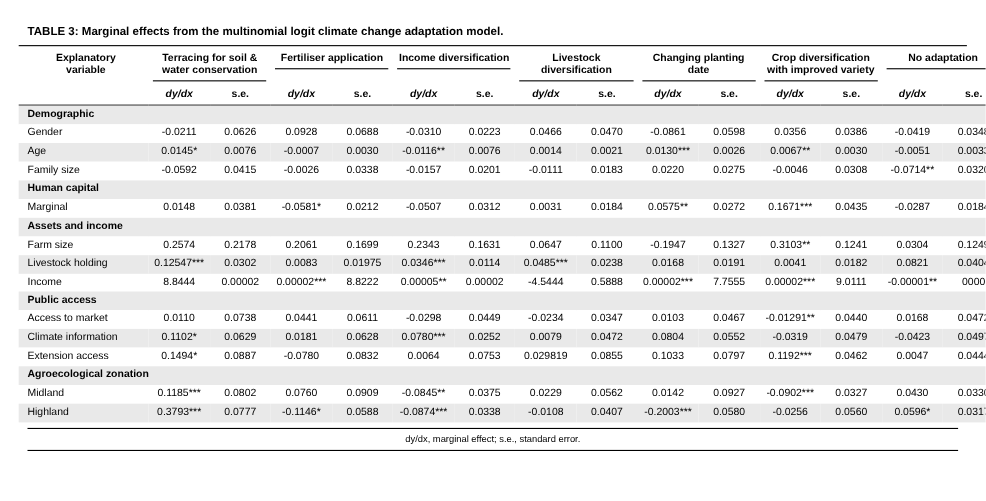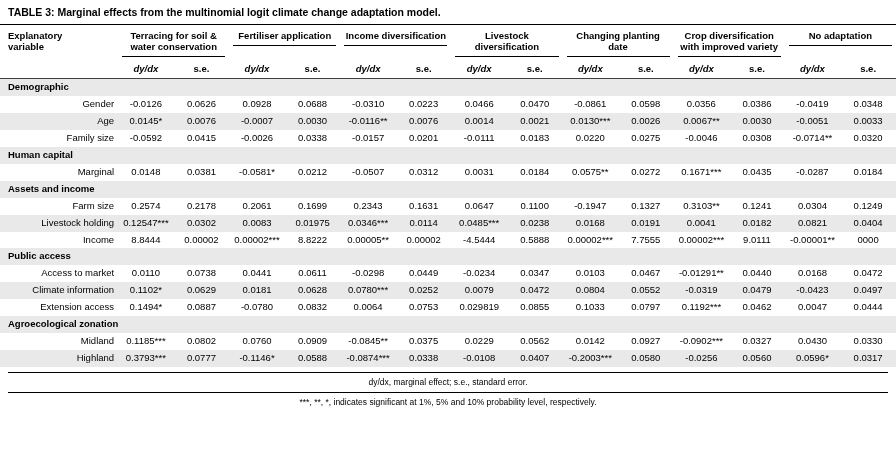--- a/index.html
+++ b/index.html
@@ -12,21 +12,21 @@
     background: #ffffff;
     font-family: "Liberation Sans", sans-serif;
     font-size: 10px;
     color: #000000;
     overflow: hidden;
   }
   .table-wrap {
     width: 896px;
     height: 455px;
     box-sizing: border-box;
-    padding: 0;
+    padding: 17px;
     position: relative;
   }
   .caption {
     font-size: 10.5px;
     font-weight: bold;
     padding: 6px 8px 5px 8px;
     line-height: 1.2;
     border-bottom: 1px solid #000;
   }
   table {
@@ -41,21 +41,21 @@
     font-weight: bold;
     font-size: 9.5px;
     vertical-align: top;
     padding: 4px 4px 3px 4px;
     line-height: 1.18;
   }
   thead tr.grp th {
     padding-top: 5px;
   }
   thead tr.grp th.expl-head {
-    text-align: left;
+    text-align: center;
     padding-left: 8px;
   }
   thead tr.sub th {
     text-align: center;
     font-style: italic;
     font-weight: bold;
     font-size: 9.5px;
     padding-top: 3px;
     padding-bottom: 4px;
   }
@@ -64,21 +64,21 @@
     border-bottom: 1px solid #404040;
   }
   tbody td {
     font-size: 9.5px;
     padding: 3px 4px 3px 4px;
     line-height: 1.15;
     text-align: center;
     white-space: nowrap;
   }
   tbody td.label {
-    text-align: right;
+    text-align: left;
     padding-left: 8px;
   }
   tr.section td {
     font-weight: bold;
     text-align: left;
     padding-left: 8px;
   }
   tr.shade td { background: #e9e9e9; }
   tr.plain td { background: #ffffff; }
   .notes {
@@ -175,21 +175,21 @@
         <th class="se">s.e.</th>
       </tr>
     </thead>
     <tbody>
 
       <tr class="section shade">
         <td colspan="15">Demographic</td>
       </tr>
       <tr class="plain">
         <td class="label">Gender</td>
-        <td>-0.0126</td>
+        <td>-0.0211</td>
         <td>0.0626</td>
         <td>0.0928</td>
         <td>0.0688</td>
         <td>-0.0310</td>
         <td>0.0223</td>
         <td>0.0466</td>
         <td>0.0470</td>
         <td>-0.0861</td>
         <td>0.0598</td>
         <td>0.0356</td>
@@ -401,16 +401,15 @@
         <td>0.0317</td>
       </tr>
 
     </tbody>
   </table>
 
   <div class="notes">
     <div style="border-top:1px solid #000; margin:0 0 4px 0;"></div>
     <div>dy/dx, marginal effect; s.e., standard error.</div>
     <div class="sep"></div>
-    <div>***, **, *, indicates significant at 1%, 5% and 10% probability level, respectively.</div>
   </div>
 
 </div>
 
 </body></html>

